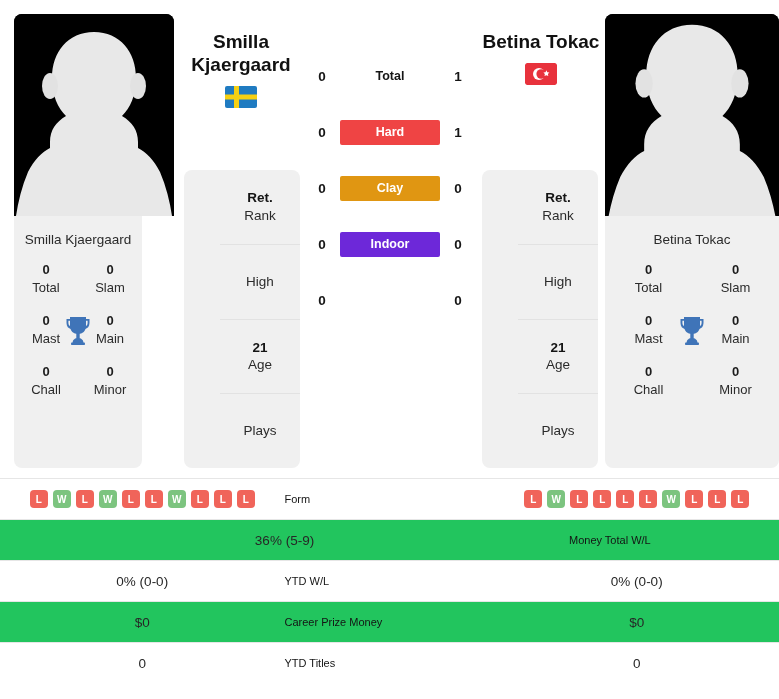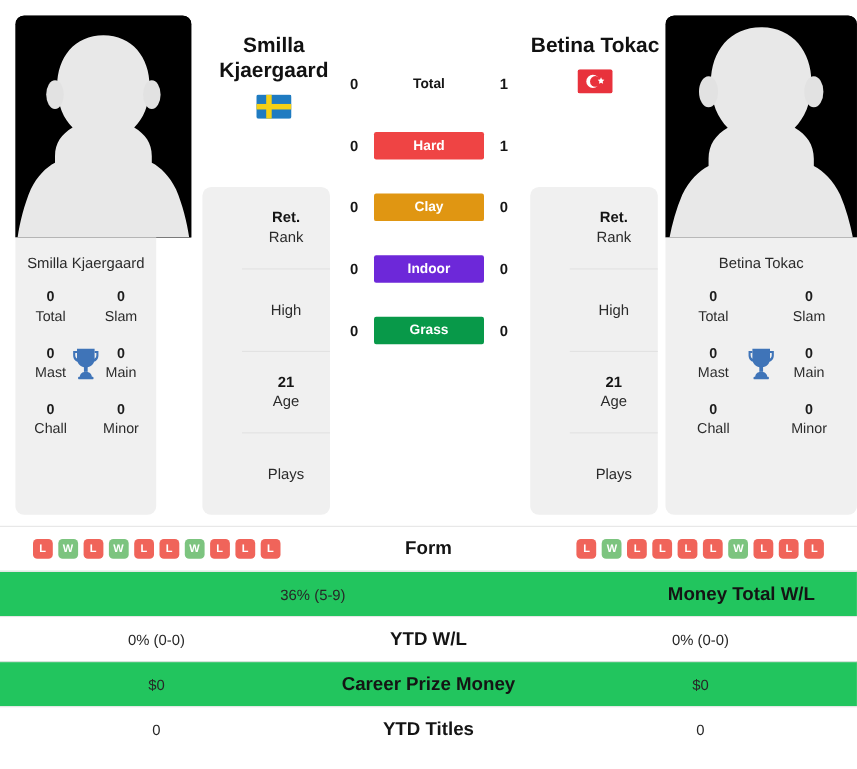--- a/index.html
+++ b/index.html
@@ -53,21 +53,21 @@
   .tcell .lab { font-size: 13px; color: #2b2b2b; }
   .trophy-icon {
     position: absolute;
     left: 50%; top: 50%;
     transform: translate(-50%, -50%);
     width: 26px; height: 30px;
   }
 
   
   .phead { position: absolute; top: 30px; width: 150px; text-align: center; }
-  .phead.left  { left: 174px; }
+  .phead.left  { left: 166px; }
   .phead.right { left: 466px; }
   .phead .title {
     font-size: 19px; font-weight: bold; color: #111; line-height: 1.22;
   }
   .flag { margin: 10px auto 0; width: 32px; height: 22px; display: block; border-radius: 2px; }
 
   
   .infocard {
     position: absolute; top: 170px;
     width: 116px; height: 298px;
@@ -113,22 +113,22 @@
   .trow {
     display: flex; align-items: center;
     height: 41px;
     border-top: 1px solid #e6e6e6;
   }
   .trow.stripe { background: #22c55e; }
   .trow .cleft, .trow .cright {
     flex: 1; text-align: center; font-size: 13.5px; color: #272727;
   }
   .trow .cmid {
-    width: 210px; text-align: center;
-    font-size: 17px; font-weight: bold; color: #141414;
+    width: 210px; 
+    font-size: 11px; font-weight: normal; color: #141414;
   }
   .formrow .cleft, .formrow .cright {
     display: flex; align-items: center; justify-content: center; gap: 5px;
   }
   .fbadge {
     width: 18px; height: 18px; border-radius: 4px;
     display: flex; align-items: center; justify-content: center;
     font-size: 10px; font-weight: bold; color: #fff;
   }
   .fbadge.W { background: #7cc47f; }
@@ -309,21 +309,20 @@
         <div class="sbadge" style="background: rgb(224, 150, 18);">Clay</div>
         <div class="sval">0</div>
       </div>
       <div class="srow">
         <div class="sval">0</div>
         <div class="sbadge" style="background: #6d28d9;">Indoor</div>
         <div class="sval">0</div>
       </div>
       <div class="srow">
         <div class="sval">0</div>
-        <div class="sbadge" style="background: rgb(8, 153, 73);">Grass</div>
         <div class="sval">0</div>
       </div>
     </div>
   </div>
 
   <div class="table">
 
     <div class="trow formrow">
       <div class="cleft">
           <span class="fbadge L">L</span>

